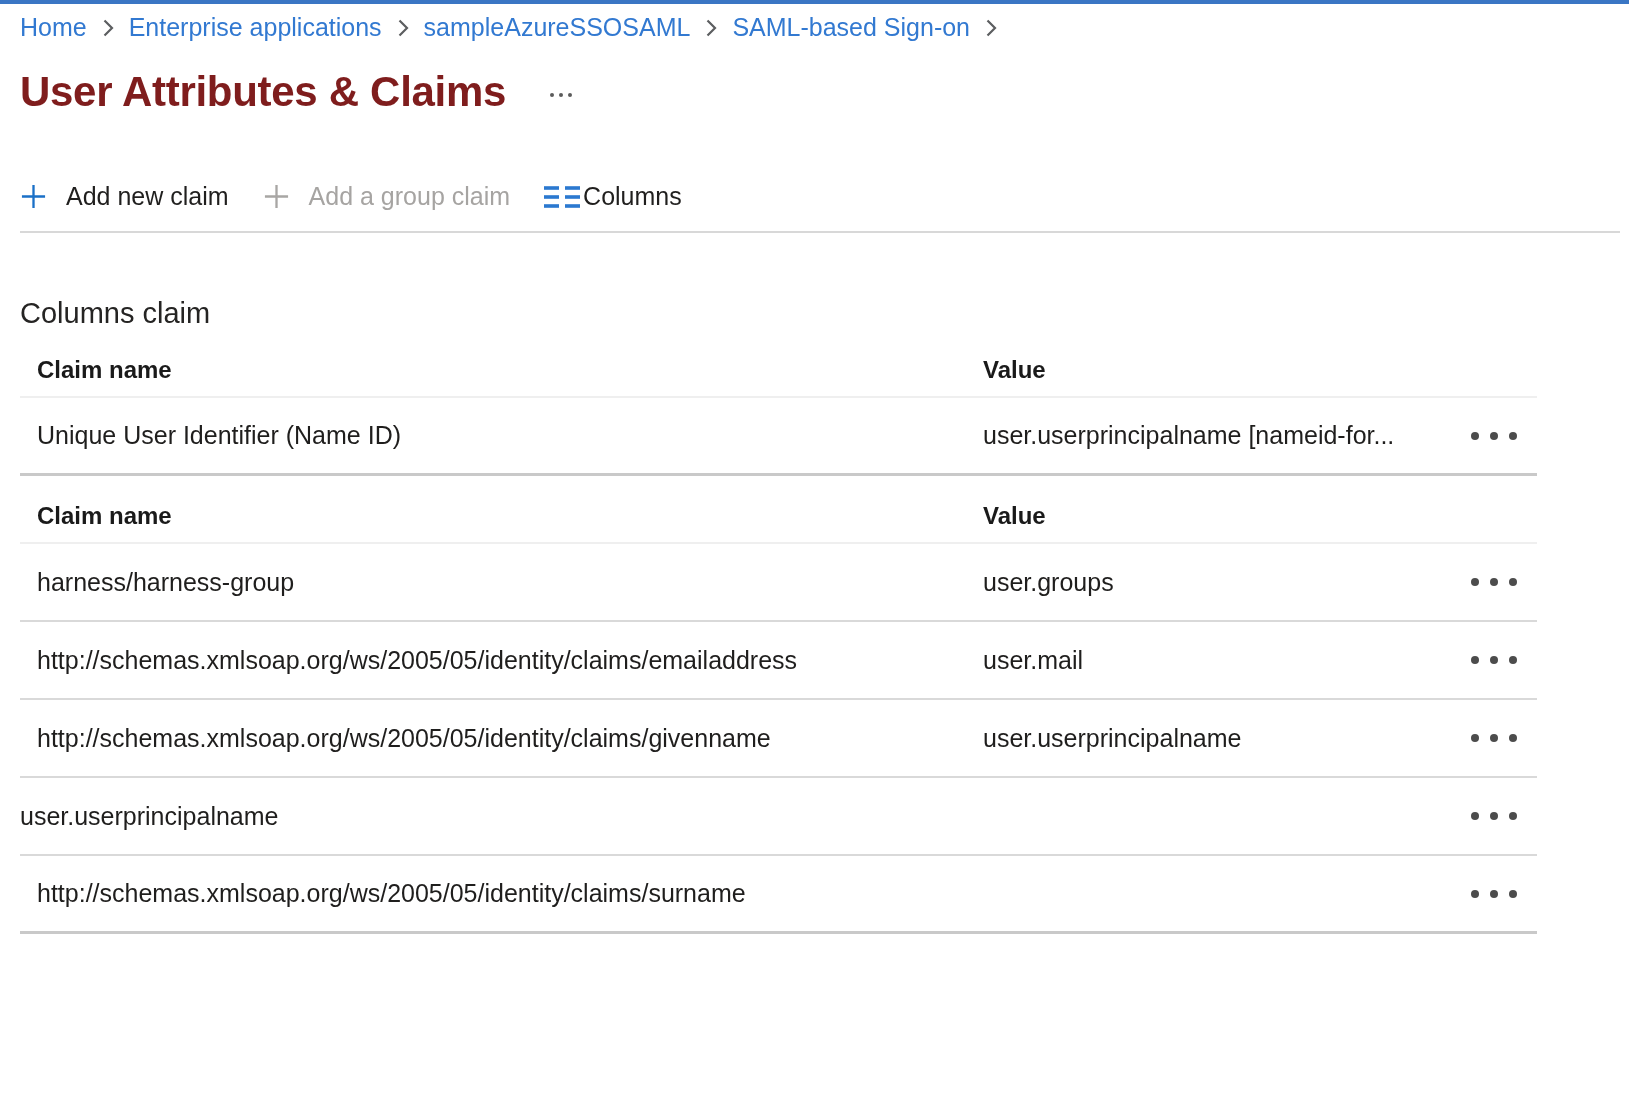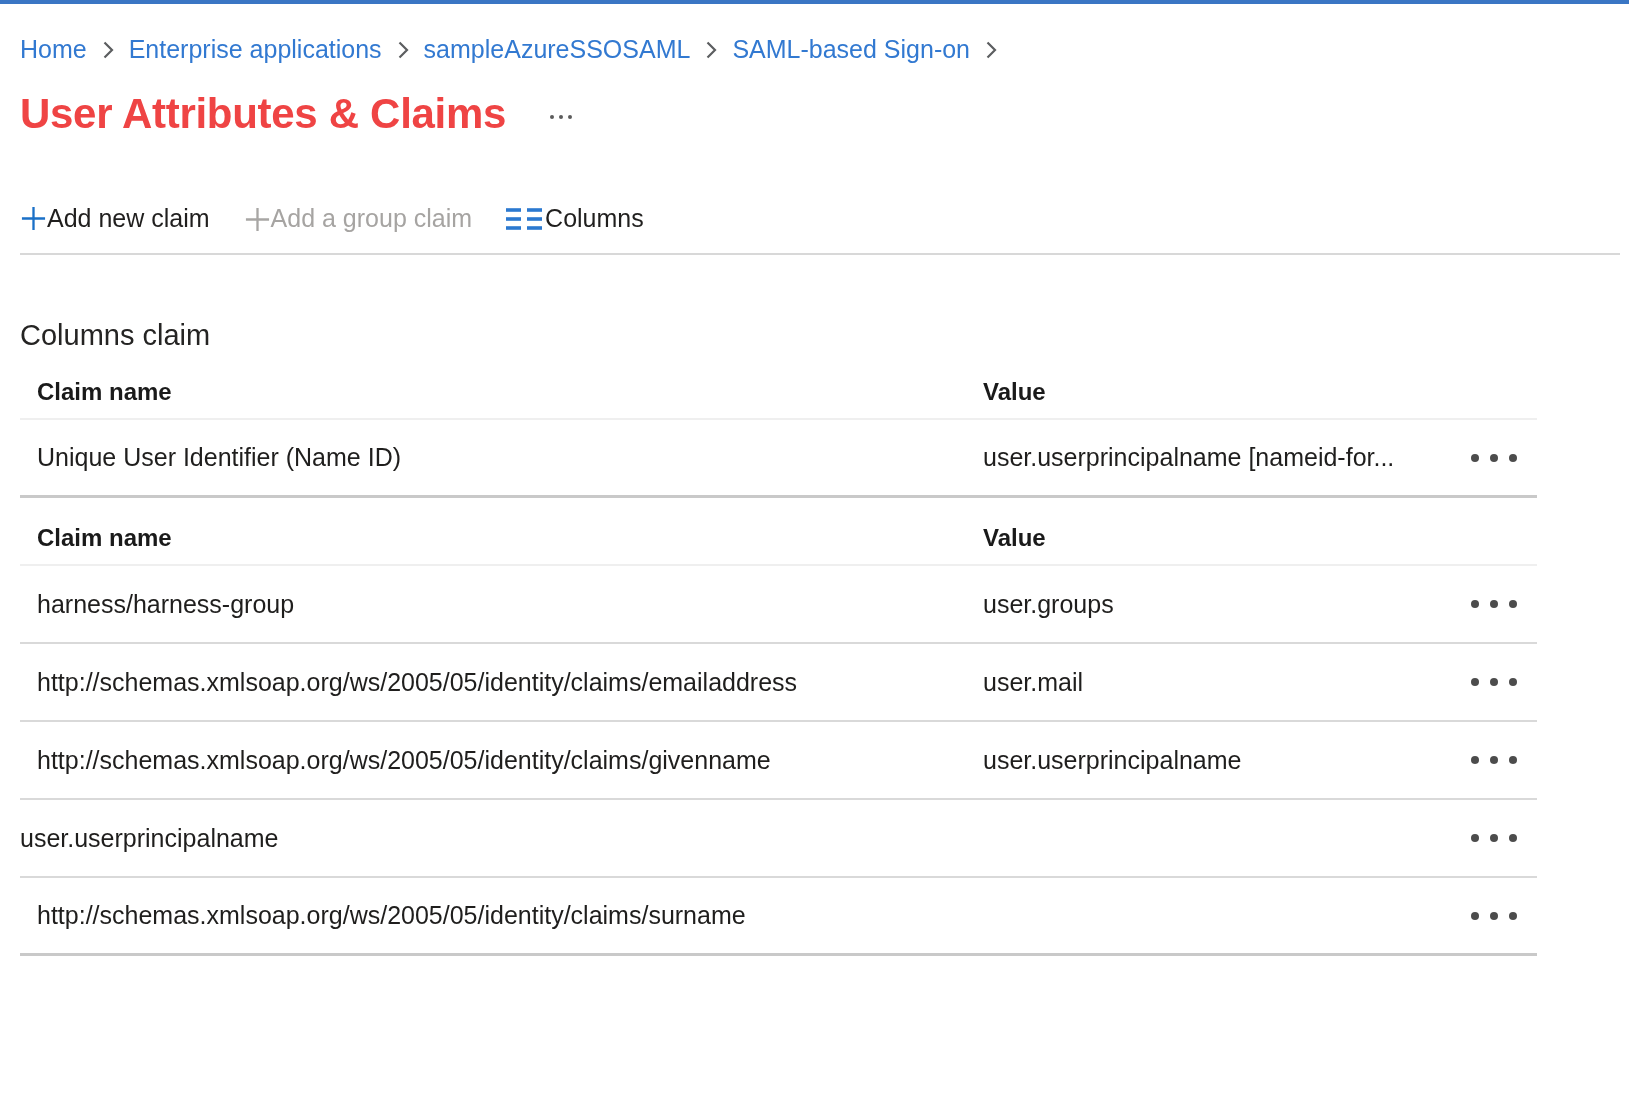--- a/index.html
+++ b/index.html
@@ -8,50 +8,50 @@
     background: #ffffff;
     font-family: "Liberation Sans", "DejaVu Sans", sans-serif;
     color: #252423;
     overflow: hidden;
   }
   .top-accent { height: 4px; width: 100%; background: #3a76c4; }
   .page { padding-left: 20px; }
 
   
   .breadcrumb {
-    padding-top: 30px;
+    padding-top: 8px;
     display: flex; align-items: center; gap: 14px;
     font-size: 25px; line-height: 30px;
   }
   .breadcrumb a {
     color: #3279d1; text-decoration: none; cursor: pointer;
   }
   .crumb-sep { display: inline-flex; align-items: center; margin-top: 2px; }
 
   
   .title-row { margin-top: 26px; display: flex; align-items: center; gap: 42px; }
   .page-title {
-    font-size: 42px; font-weight: 700; color: #ef4444;
+    font-size: 42px; font-weight: 700; color: #7f1d1d;
     line-height: 48px; letter-spacing: -0.3px;
   }
   .title-more {
     display: flex; gap: 5px; align-items: center;
     background: none; border: none; cursor: pointer; padding: 6px 2px 0 2px;
   }
   .title-more i { width: 4px; height: 4px; border-radius: 50%; background: #5b5b5b; display: block; }
 
   
   .toolbar { margin-top: 66px; display: flex; align-items: center; gap: 34px; }
   .tb-btn {
-    display: flex; align-items: center; 
+    display: flex; align-items: center; gap: 19px;
     background: none; border: none; cursor: pointer;
     font-family: inherit; font-size: 25px; color: #201f1e; padding: 0;
   }
   .tb-btn .ico { display: inline-flex; align-items: center; }
-  .tb-btn.disabled { color: #a6a4a2; cursor: default; align-items: flex-end; }
+  .tb-btn.disabled { color: #a6a4a2; cursor: default; }
   .plus-blue { color: #1a70c7; }
   .plus-gray { color: #a8a6a4; }
   .columns-gap { gap: 3px; }
   .toolbar-divider {
     margin-top: 20px; height: 2px; background: #d8d8d8; width: 1600px;
   }
 
   
   .section-heading {
     font-size: 29px; font-weight: 400; color: #252423; line-height: 34px;

